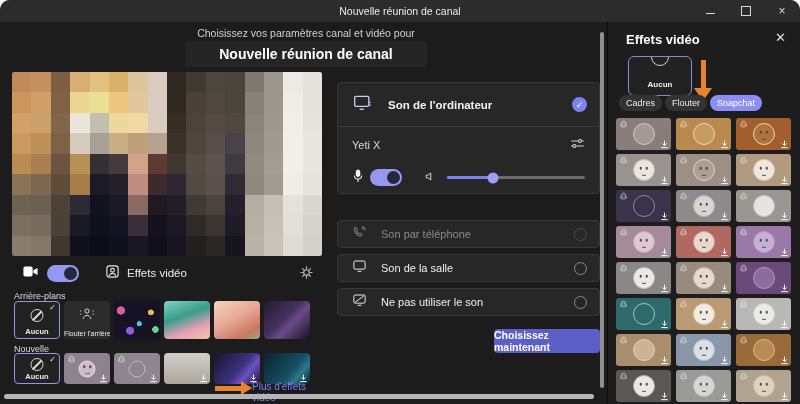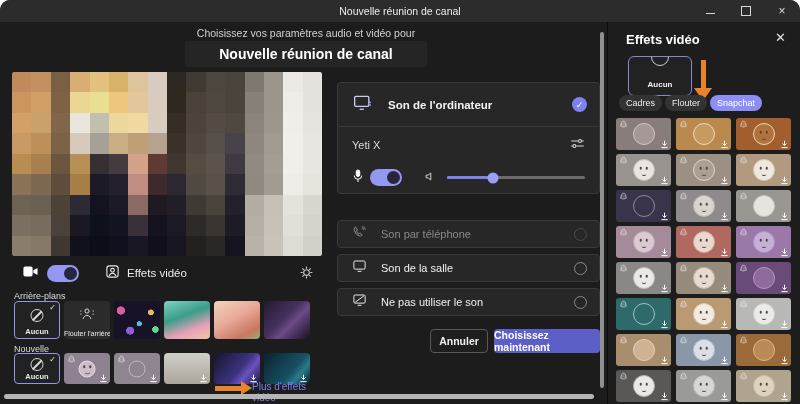--- a/index.html
+++ b/index.html
@@ -108,21 +108,21 @@
           <span class="wc-min"></span>
         </span>
       <span class="wc">
           <span class="wc-max"></span>
         </span>
       <span class="wc">×</span>
     </div>
   </div>
 
   <div class="main">
-    <div class="hdr-sub">Choisissez vos paramètres audio et vidéo pour</div>
+    <div class="hdr-sub">Choisissez vos paramètres canal et vidéo pour</div>
     <div class="hdr-title"><span>Nouvelle réunion de canal</span></div>
 
     <div class="video">
         <div style="background: rgb(192, 138, 90);"></div>
         <div style="background: rgb(196, 144, 96);"></div>
         <div style="background: rgb(122, 95, 67);"></div>
         <div style="background: rgb(216, 174, 116);"></div>
         <div style="background: rgb(227, 193, 127);"></div>
         <div style="background: rgb(217, 178, 106);"></div>
         <div style="background: rgb(220, 196, 156);"></div>
@@ -434,21 +434,20 @@
         <svg width="15" height="14" viewBox="0 0 24 22" fill="none" stroke="#e8e8e8" stroke-width="1.6">
             <rect x="3" y="3" width="18" height="13" rx="2"></rect>
             <path d="M9 19.5h6"></path>
             <path d="M5 14.5L19 4.5"></path>
           </svg>
       </span>
       <span class="lbl">Ne pas utiliser le son</span>
       <span class="radio"></span>
     </div>
 
-    <div class="btn btn-cancel">Annuler</div>
     <div class="btn btn-join">Choisissez maintenant</div>
 
     <div class="v-scroll"></div>
     <div class="h-scroll"></div>
   </div>
 
   <div class="panel">
     <div class="panel-title">Effets vidéo</div>
     <div class="panel-close">✕</div>
 

